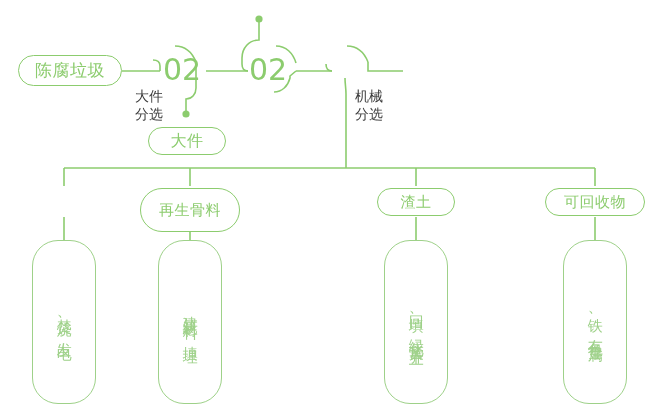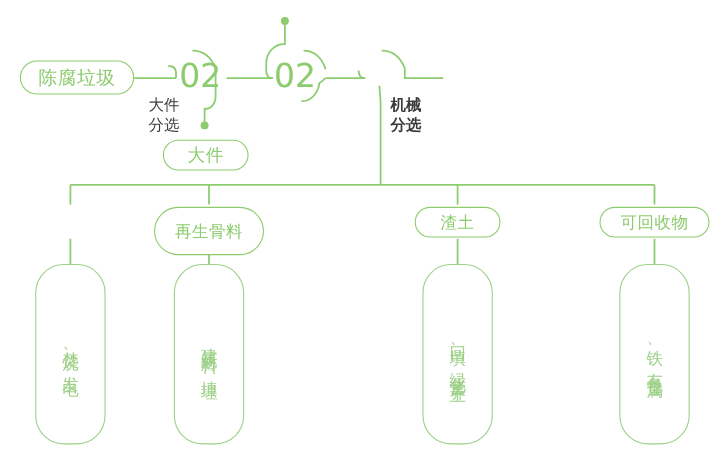--- a/index.html
+++ b/index.html
@@ -131,21 +131,21 @@
 
   <div class="numnode" style="left:163px; top:55px;">02</div>
 
   <div class="numnode" style="left:249px; top:55px;">02</div>
 
 
   <div class="steplbl" style="left:135px; top:88px; width:46px;">大件
 分选</div>
 
 
-  <div class="steplbl" style="left:355px; top:88px; width:46px;font-weight:bold;">机械
+  <div class="steplbl" style="left:355px; top:88px; width:46px;">机械
 分选</div>
 
   <div class="pill" style="left:148px; top:127px; width:78px; height:28px; font-size:16px;">大件</div>
 
 
   <div class="pill" style="left:140px; top:188px; width:100px; height:44px; font-size:15px;">再生骨料</div>
 
   <div class="pill" style="left:545px; top:188px; width:100px; height:28px; font-size:15px;">可回收物</div>
 
   <div class="pill" style="left:377px; top:188px; width:78px; height:28px; font-size:15px;">渣土</div>

